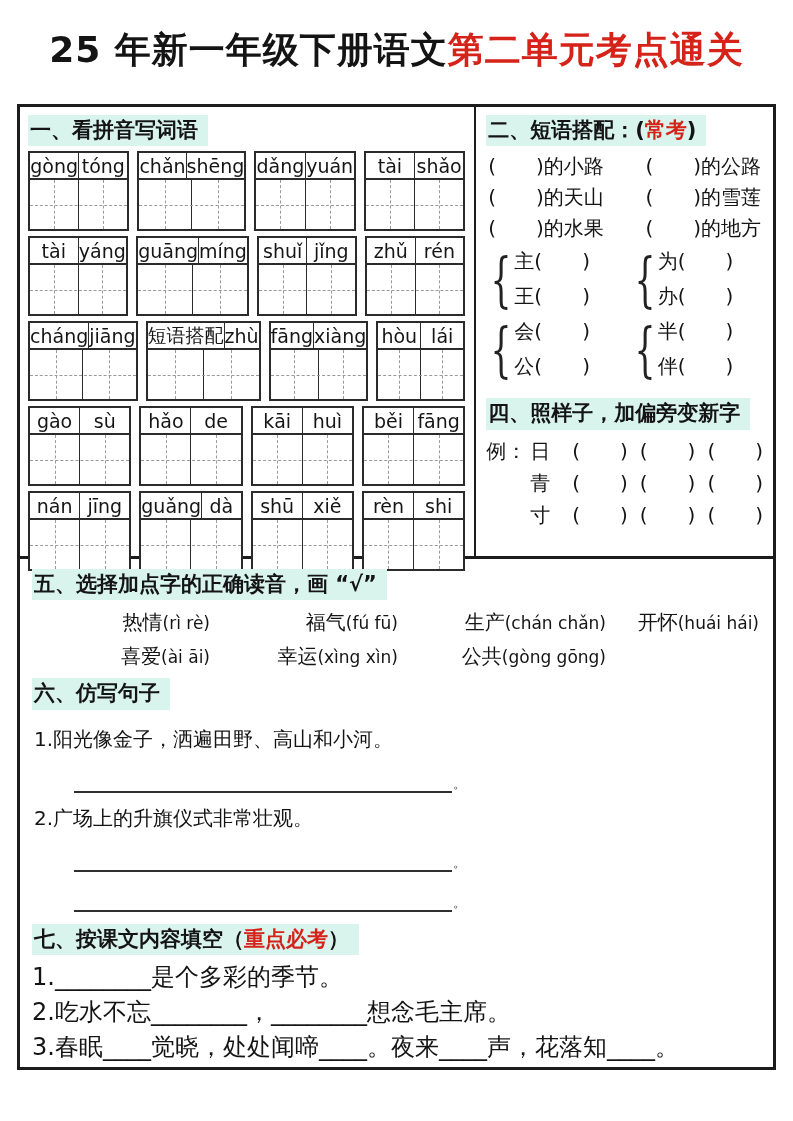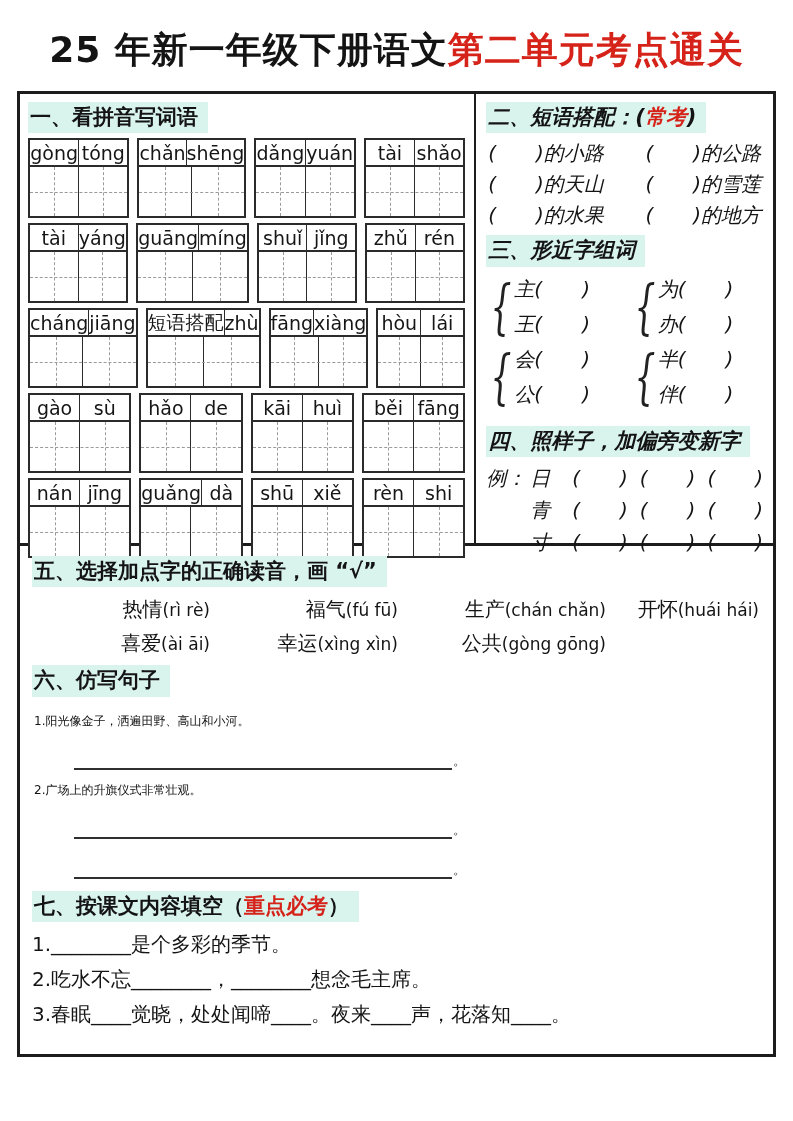--- a/index.html
+++ b/index.html
@@ -10,30 +10,30 @@
     --dash:#9a9a9a;
   }
   *{box-sizing:border-box; margin:0; padding:0;}
   body{
     width:793px; height:1121px; overflow:hidden;
     background:#ffffff; color:var(--ink);
     font-family:"DejaVu Sans", sans-serif;
   }
   .title{
     text-align:center; font-size:36px; font-weight:800;
-    letter-spacing:1px; margin:26px 8px 16px 8px; white-space:nowrap;
+    letter-spacing:1px; margin:26px 8px 29px 8px; white-space:nowrap;
   }
   .title .red-part{color:var(--red);}
   .sheet{
     margin:0 17px; border:3px solid #1c1c1c; height:966px;
     display:flex; flex-direction:column; background:#fff;
   }
   .top{display:flex; border-bottom:3px solid #1c1c1c; height:452px;}
   .left-panel{width:494px; border-right:2.5px solid #1c1c1c; padding:8px 9px 0 8px;}
-  .right-panel{flex:1; padding:8px 10px 16px 10px;font-style:italic;}
+  .right-panel{flex:1; padding:8px 10px 16px 10px;}
   .bottom-panel{flex:1; padding:10px 14px 0 12px;}
 
   .hl{
     display:inline-block; background:var(--hl);
     font-weight:700; font-size:21px; line-height:1.35;
     padding:1px 10px 2px 2px; margin-bottom:5px; white-space:nowrap;
   }
   .red{color:var(--red); font-weight:700;}
 
   
@@ -69,27 +69,27 @@
   .s4base{width:30px;}
   .s4blank{margin-left:12px;}
 
   
   .s5grid{display:grid; grid-template-columns:176px 188px 208px auto;
         row-gap:7px; margin:4px 0 8px 2px;}
   .s5item{white-space:nowrap; font-size:20px;text-align:right;}
   .s5pin{font-size:17px;}
 
   
-  .sentence{font-size:12px; margin:11px 0 2px 2px; white-space:nowrap;}
+  .sentence{font-size:20px; margin:11px 0 2px 2px; white-space:nowrap;}
   .ansline{display:flex; align-items:flex-end; margin:22px 0 12px 42px;}
   .uline{width:378px; border-bottom:2.5px solid #2f2f2f; height:18px;}
   .aperiod{font-size:13px; margin-left:1px;}
 
   
-  .s7item{font-size:20px; line-height:35px; white-space:nowrap;}
+  .s7item{font-size:24px; line-height:35px; white-space:nowrap;}
 </style>
 </head>
 <body>
 
 <div class="title"><span>25 年新一年级下册语文</span><span class="red-part">第二单元考点通关</span></div>
 
 <div class="sheet">
   <div class="top">
 
     <div class="left-panel">
@@ -328,21 +328,20 @@
             <span>(　　)的天山</span>
             <span>(　　)的雪莲</span>
           </div>
         <div class="s2row">
             <span>(　　)的水果</span>
             <span>(　　)的地方</span>
           </div>
       </div>
 
       <div style="margin-top:4px;">
-        <span class="hl">三、形近字组词</span>
         <div class="s3grid">
           <div class="bgroup">
               <span class="brace">{</span>
             <div class="bcol">
                 <span>主(　　)</span>
                 <span>王(　　)</span>
               </div>
           </div>
           <div class="bgroup">
               <span class="brace">{</span>

